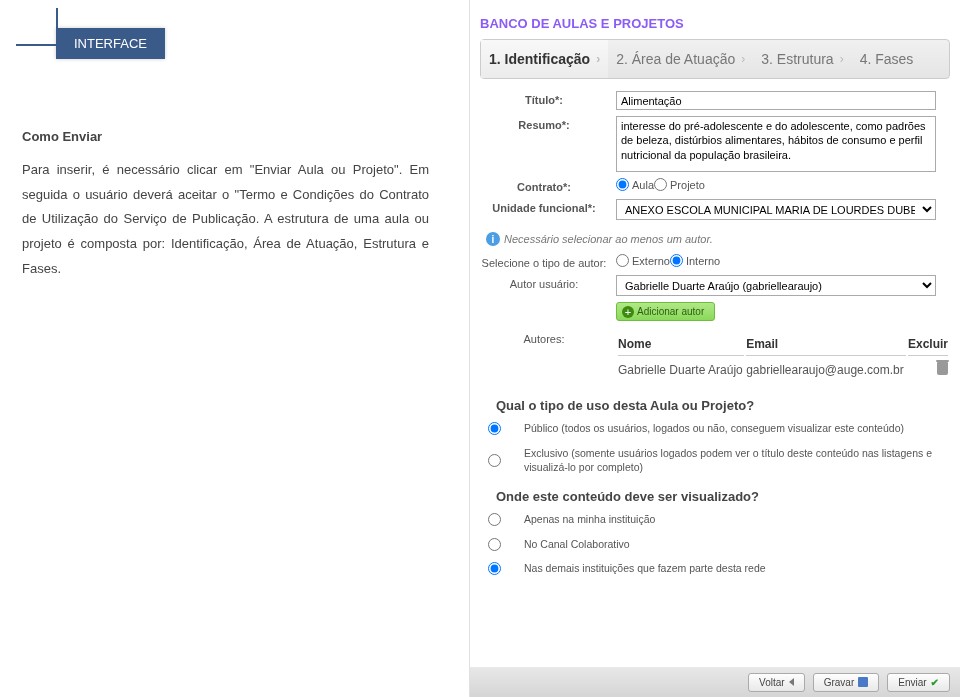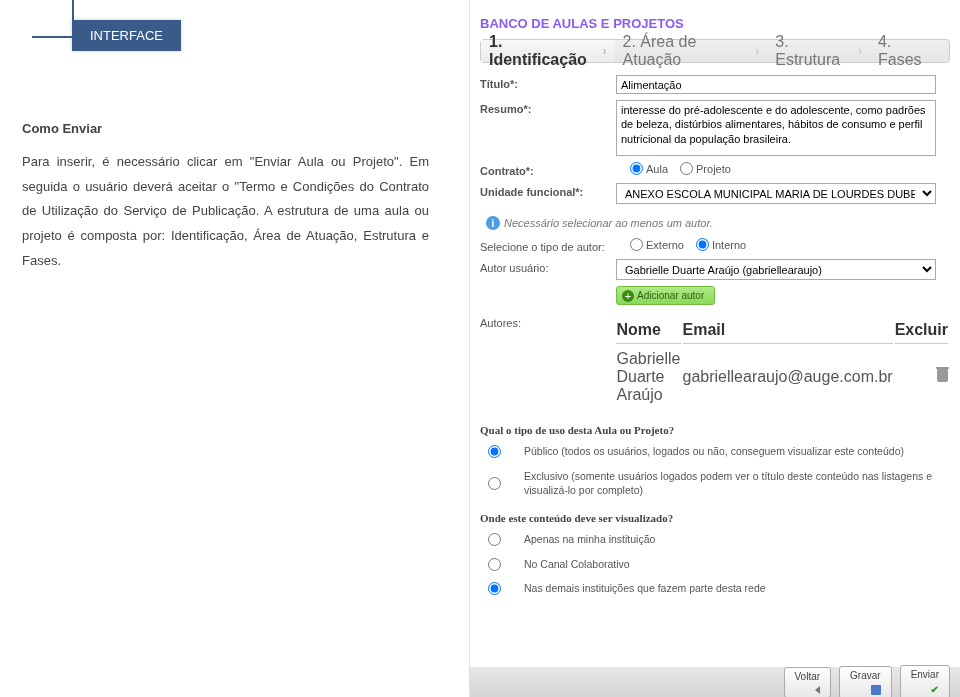--- a/index.html
+++ b/index.html
@@ -1,59 +1,59 @@
 <!DOCTYPE html>
 <html><head>
 <meta charset="utf-8">
 <style>
 * { margin: 0; padding: 0; box-sizing: border-box; font-family: Arial, sans-serif; }
 body { width: 960px; height: 697px; background: #f5f5f5; display: flex; }
 .left-panel { width: 470px; padding: 0; background: #fff; border-right: 1px solid #e0e0e0; }
-.left-panel .tab-container { padding: 20px 0 0 72px; }
+.left-panel .tab-container { padding: 20px 0 0 56px; margin-top: 8px; }
 .left-panel .tab { display: inline-block; background: #3a5a8a; color: #fff; padding: 8px 18px; font-size: 13px; box-shadow: 0 0 4px rgba(0,0,0,0.2); position: relative; }
 .left-panel .tab::before { content: ""; position: absolute; left: -40px; top: 50%; width: 40px; height: 2px; background: #3a5a8a; }
 .left-panel .tab::after { content: ""; position: absolute; left: 0; top: -20px; width: 2px; height: 20px; background: #3a5a8a; }
 .left-panel .content { padding: 70px 40px 0 22px; }
 .left-panel .content h3 { font-size: 13px; color: #444; margin-bottom: 14px; font-weight: bold; }
 .left-panel .content p { font-size: 13px; color: #444; line-height: 1.9; text-align: justify; }
 .right-panel { flex: 1; background: #fff; font-size: 11px; overflow: hidden; position: relative; }
 .app-title { color: #8b5cf6; font-weight: bold; font-size: 13px; padding: 16px 10px 8px; }
-.tab-bar { background: linear-gradient(#f0f0f0, #e5e5e5); border: 1px solid #ccc; border-radius: 4px; margin: 0 10px 12px; padding: 0; height: 24px; display: flex; align-items: center; font-size: 16px; color: #777; }
+.tab-bar { background: linear-gradient(#f0f0f0, #e5e5e5); border: 1px solid #ccc; border-radius: 4px; margin: 0 10px 12px; padding: 0; height: 40px; display: flex; align-items: center; font-size: 14px; color: #777; }
 .tab-bar .tab-item { padding: 0 8px; height: 100%; display: flex; align-items: center; position: relative; }
 .tab-bar .tab-item.active { color: #333; font-weight: bold; background: linear-gradient(#f8f8f8, #ececec); }
 .tab-bar .tab-item::after { content: "›"; margin-left: 6px; color: #bbb; font-size: 12px; }
 .tab-bar .tab-item:last-child::after { content: ""; }
 .form-area { padding: 0 10px; }
 .form-row { display: flex; margin-bottom: 6px; align-items: flex-start; }
-.form-row .label { width: 136px; text-align: left; padding-right: 8px; font-size: 11px; color: #555; padding-top: 3px; font-weight: bold; }
+.form-row .label { width: 136px; text-align: center; padding-right: 8px; font-size: 11px; color: #555; padding-top: 3px; font-weight: bold; }
 .form-row .label.normal { font-weight: normal; }
 .form-row .field { flex: 1; display: flex; align-items: center; gap: 6px; flex-wrap: wrap; }
 .text-input, .textarea-input, .select-input { font-size: 11px; border: 1px solid #aaa; padding: 2px 4px; background: #fff; }
 .text-input { width: 320px; height: 19px; }
 .textarea-input { width: 320px; height: 56px; resize: none; overflow-y: scroll; line-height: 1.3; }
 .select-input { width: 320px; height: 21px; }
-.radio-group { display: flex; gap: 12px; font-size: 11px; color: #555; margin-left: 14px; }
+.radio-group { display: flex; font-size: 11px; color: #555; }
 .radio-group label { display: flex; align-items: center; gap: 3px; }
 .info-row { display: flex; align-items: center; gap: 4px; font-size: 11px; color: #777; font-style: italic; padding: 6px 0 8px 6px; }
 .info-ball { width: 14px; height: 14px; border-radius: 50%; background: #4b9de4; color: #fff; display: flex; align-items: center; justify-content: center; font-size: 10px; font-style: normal; font-weight: bold; }
 .green-btn { background: linear-gradient(#b0e887, #8ad95a); border: 1px solid #6fbc3e; color: #2d5e10; font-size: 10px; padding: 3px 10px 3px 20px; border-radius: 3px; position: relative; cursor: pointer; }
 .green-btn::before { content: "+"; position: absolute; left: 5px; top: 50%; transform: translateY(-50%); width: 12px; height: 12px; border-radius: 50%; background: #3d8b0e; color: #fff; font-size: 11px; line-height: 12px; text-align: center; }
-.authors-table { width: 100%; margin-top: 4px; font-size: 16px; }
+.authors-table { width: 100%; margin-top: 4px; font-size: 12px; }
 .authors-table th { text-align: left; font-weight: bold; color: #333; padding: 4px 0; border-bottom: 1px solid #ccc; }
 .authors-table th:last-child { text-align: right; }
 .authors-table td { padding: 4px 0; color: #555; }
 .authors-table td:last-child { text-align: right; }
 .trash-icon { display: inline-block; width: 11px; height: 13px; background: #999; border-radius: 1px 1px 2px 2px; position: relative; }
 .trash-icon::before { content: ""; position: absolute; top: -2px; left: -1px; width: 13px; height: 2px; background: #999; border-radius: 1px; }
-.section-title { font-weight: bold; font-size: 11px; color: #444; margin: 14px 0 8px; font-family: Liberation Serif, serif; }
+.section-title { font-weight: bold; font-size: 13px; color: #444; margin: 14px 16px 8px; }
 .radio-block { margin-bottom: 10px; padding-left: 8px; }
 .radio-block label { display: flex; gap: 23px; font-size: 10.5px; color: #555; line-height: 1.4; align-items: center; }
 .radio-block label .radio-text { flex: 1; }
 .button-bar { position: absolute; bottom: 0; left: 0; right: 0; background: linear-gradient(#e8e8e8, #d5d5d5); padding: 5px 10px; display: flex; justify-content: flex-end; gap: 8px; height: 30px; align-items: center; }
-.action-btn { font-size: 10px; padding: 3px 10px; border: 1px solid #aaa; border-radius: 3px; background: linear-gradient(#fefefe, #e8e8e8); color: #444; cursor: pointer; display: flex; align-items: flex-end; gap: 4px; flex-direction: column; }
+.action-btn { font-size: 10px; padding: 3px 10px; border: 1px solid #aaa; border-radius: 3px; background: linear-gradient(#fefefe, #e8e8e8); color: #444; cursor: pointer; display: flex; align-items: center; gap: 4px; }
 .action-btn .icon { font-size: 10px; }
 .check-icon { color: #2a9c2a; font-weight: bold; }
 .floppy-icon { width: 10px; height: 10px; background: #4a7ac5; display: inline-block; border-radius: 1px; }
 .back-arrow { width: 0; height: 0; border-top: 4px solid transparent; border-bottom: 4px solid transparent; border-right: 5px solid #777; }
 </style>
 </head>
 <body>
 
 <div class="left-panel">
   <div class="tab-container">

